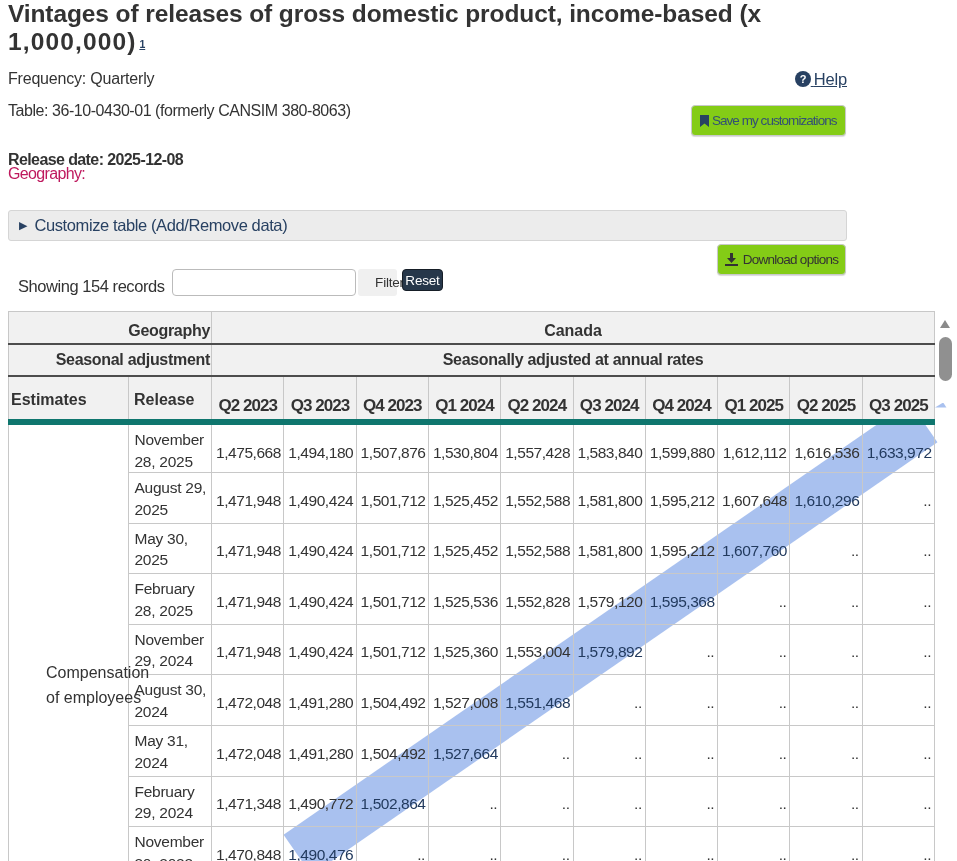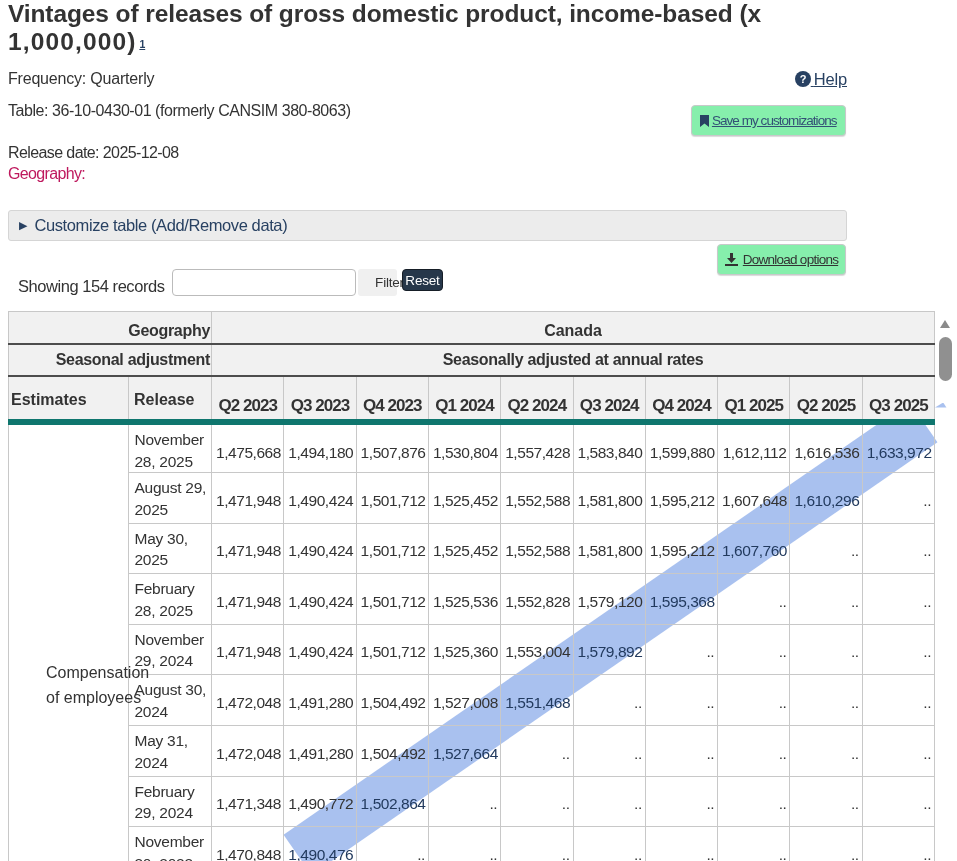--- a/index.html
+++ b/index.html
@@ -16,25 +16,24 @@
     letter-spacing:-0.1px;
   }
   h1.title sup { font-size:10.5px; color:#284162; text-decoration:underline; font-weight:bold; letter-spacing:0; vertical-align:baseline; position:relative; top:-2px; margin-left:-4px; line-height:0;}
   .meta { position:absolute; left:8px; font-size:16px; color:#333; letter-spacing:-0.2px;}
   .help {
     position:absolute; top:70px; right:110px; color:#284162; font-size:16.5px;
     text-decoration:underline; letter-spacing:-0.2px;
   }
   .help svg { vertical-align:-2px; }
   .btn {
-    position:absolute; background:#86efac; border:1px solid #c8c9ca; border-radius:4px;
+    position:absolute; background:#84cc16; border:1px solid #c8c9ca; border-radius:4px;
     color:#335075; font-size:13.5px; letter-spacing:-0.75px; white-space:nowrap;
     display:flex; align-items:center; justify-content:center;
     box-shadow:0 1px 1px rgba(0,0,0,0.15);
-    text-decoration:underline;
   }
   .details-bar {
     position:absolute; left:8px; top:210px; width:839px; height:31px;
     background:#ececec; border:1px solid #d5d5d5; border-radius:3px;
     font-size:16.5px; color:#284162; display:flex; align-items:center;
     letter-spacing:-0.4px;
   }
   .details-bar .tri { font-size:11px; margin:0 7px 0 10px; color:#284162; letter-spacing:0;}
   .showing { position:absolute; left:18px; top:277px; font-size:16.5px; color:#333; letter-spacing:-0.45px;}
   .filterbox {
@@ -90,21 +89,21 @@
     position:absolute; left:939px; top:337px; width:13px; height:44px;
     background:#909090; border-radius:6.5px;
   }
 </style>
 </head>
 <body>
   <h1 class="title">Vintages of releases of gross domestic product, income-based (x <span style="letter-spacing:1.15px;">1,000,000)</span> <sup>1</sup></h1>
 
   <div class="meta" style="top:69.5px;">Frequency: Quarterly</div>
   <div class="meta" style="top:101.5px; letter-spacing:-0.45px;">Table: 36-10-0430-01 (formerly CANSIM 380-8063)</div>
-  <div class="meta" style="top:144px; letter-spacing:-0.6px;">Release date: 2025-12-08</div>
+  <div class="meta" style="top:151px; letter-spacing:-0.6px;font-weight:bold;">Release date: 2025-12-08</div>
   <div class="meta" style="top:164.5px; color:#be185d; letter-spacing:-0.65px;">Geography:</div>
 
   <a class="help"><svg width="16" height="16" viewBox="0 0 16 16" style="margin-right:0;">
       <circle cx="8" cy="8" r="8" fill="#284162"></circle>
       <text x="8" y="12" font-size="11" font-weight="bold" fill="#fff" text-anchor="middle" font-family="Liberation Sans">?</text>
     </svg><span style="white-space:pre; font-size:12px;"> </span>Help</a>
 
   <div class="btn" style="left:691px; top:105px; width:155px; height:31px;">
     <svg width="9" height="12" viewBox="0 0 9 12" style="margin-right:2.5px;">
       <path d="M0 0 h9 v12 l-4.5 -3.6 l-4.5 3.6 Z" fill="#284162"></path>

